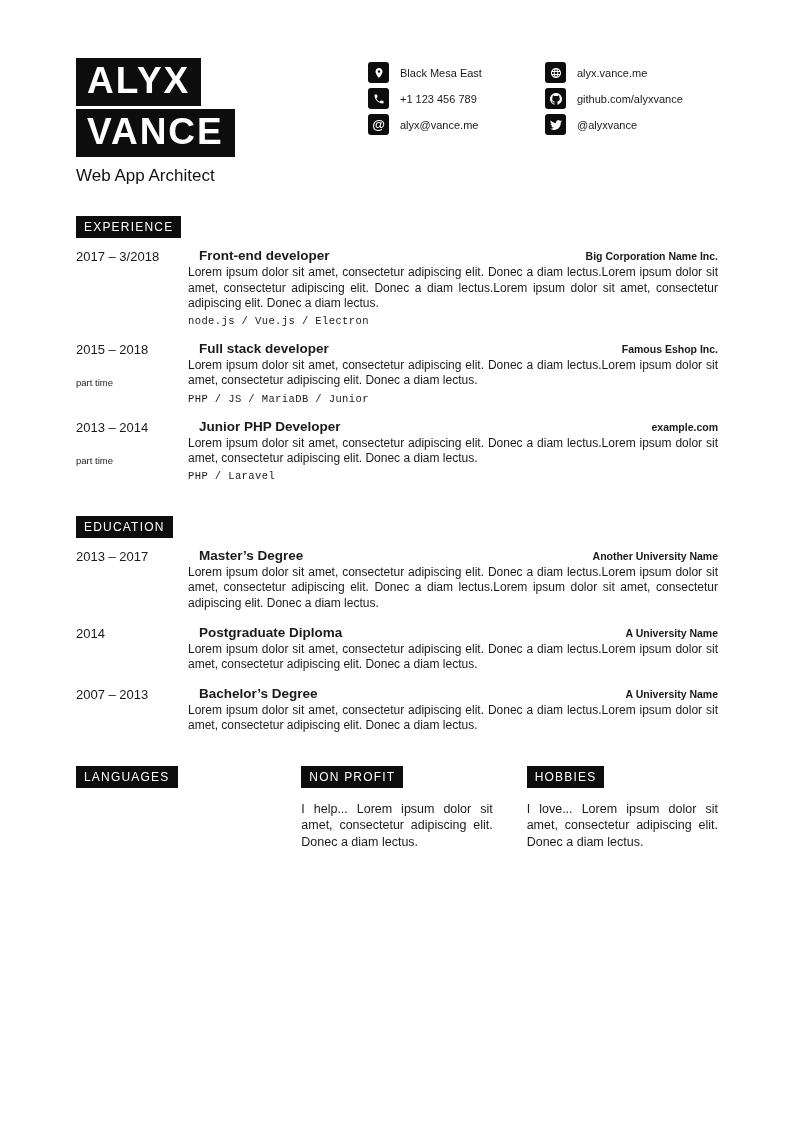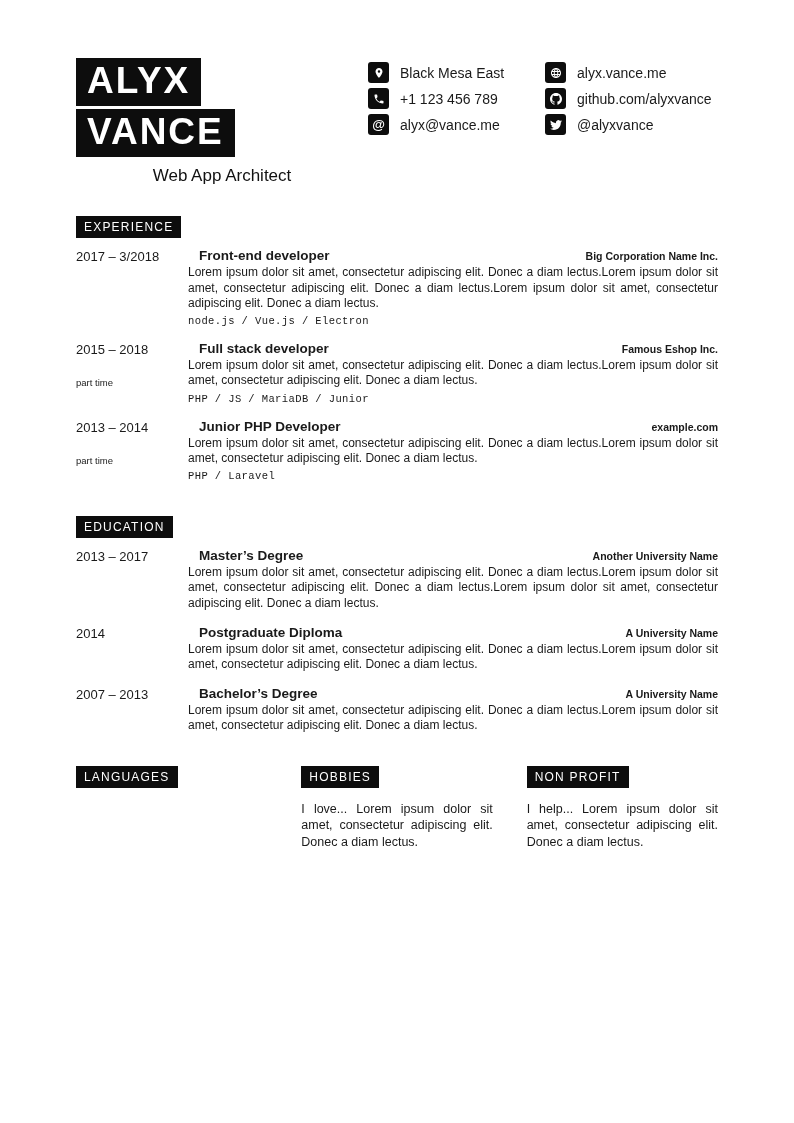--- a/index.html
+++ b/index.html
@@ -5,30 +5,30 @@
   * { margin: 0; padding: 0; box-sizing: border-box; }
   html, body { background: #ffffff; }
   body { font-family: "Liberation Sans", sans-serif; color: #1a1a1a; }
   .page { width: 794px; height: 1123px; background: #ffffff; padding: 58px 76px 0 76px; overflow: hidden; margin: 0 auto; }
 
   
   .header { display: flex; }
   .name-block { flex: 0 0 292px; }
   .name-box { display: inline-block; background: #0d0d0d; color: #ffffff; font-weight: bold; font-size: 37px; line-height: 1.06; padding: 3px 11px 6px 11px; letter-spacing: 2px; }
   .name-box-2 { margin-top: 3px; }
-  .job-title { margin-top: 9px; font-size: 17px; color: #111111; text-align: center; }
+  .job-title { margin-top: 9px; font-size: 17px; color: #111111; }
 
   .contact-col { display: flex; flex-direction: column; gap: 5px; padding-top: 4px; }
   .contact-col-1 { flex: 0 0 177px; }
   .contact-col-2 { flex: 1; }
   .contact-row { display: flex; align-items: center; gap: 11px; height: 21px; }
   .icon-box { width: 21px; height: 21px; border-radius: 3px; background: #0d0d0d; color: #ffffff; display: flex; align-items: center; justify-content: center; flex: 0 0 21px; }
   .icon-box svg { width: 12px; height: 12px; fill: #ffffff; }
   .at-glyph { font-size: 13px; font-weight: bold; line-height: 1; }
-  .contact-text { font-size: 14px; }
+  .contact-text { font-size: 11px; }
 
   
   .section-badge { display: inline-block; background: #0d0d0d; color: #ffffff; font-size: 12px; font-weight: normal; letter-spacing: 1.2px; padding: 4px 8px 4px 8px; }
 
   .section-experience { margin-top: 30px; }
   .section-education { margin-top: 34px; }
 
   
   .entry { display: flex; margin-top: 14px; }
   .entry.first { margin-top: 10px; }
@@ -206,24 +206,24 @@
     </div>
   </section>
 
   <div class="bottom-grid">
 
     <div class="bottom-col">
       <span class="section-badge">LANGUAGES</span>
     </div>
 
     <div class="bottom-col">
+      <span class="section-badge">NON PROFIT</span>
+      <p class="col-text">I help... Lorem ipsum dolor sit amet, consectetur adipiscing elit. Donec a diam lectus.</p>
+    </div>
+
+    <div class="bottom-col">
       <span class="section-badge">HOBBIES</span>
       <p class="col-text">I love... Lorem ipsum dolor sit amet, consectetur adipiscing elit. Donec a diam lectus.</p>
     </div>
 
-    <div class="bottom-col">
-      <span class="section-badge">NON PROFIT</span>
-      <p class="col-text">I help... Lorem ipsum dolor sit amet, consectetur adipiscing elit. Donec a diam lectus.</p>
-    </div>
-
   </div>
 
 </div>
 
 </body></html>

